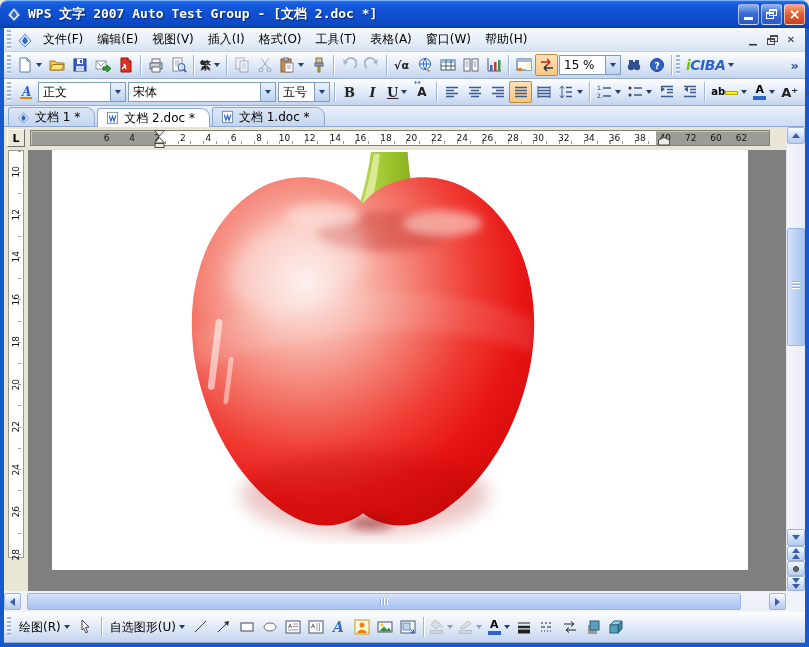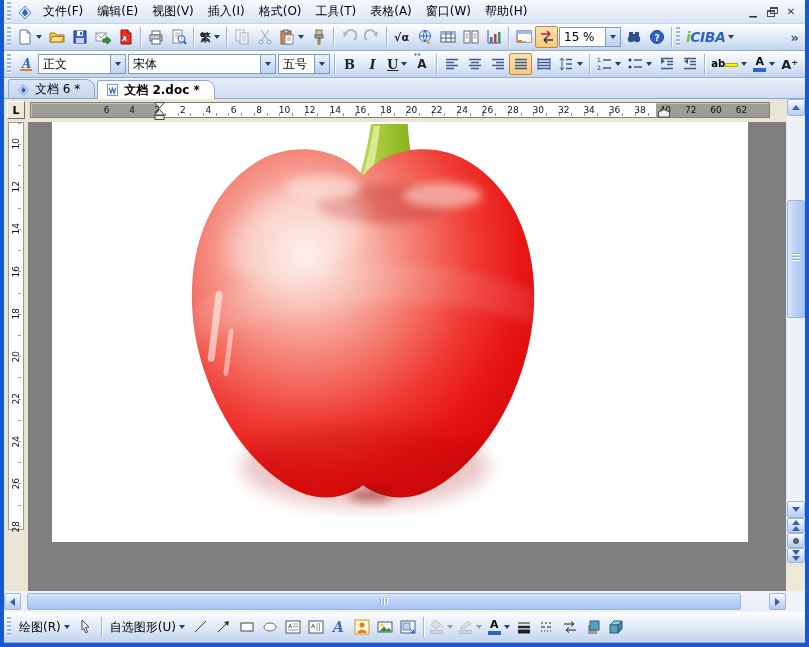--- a/index.html
+++ b/index.html
@@ -59,21 +59,21 @@
 
   .iciba { display:flex; align-items:center; font-style:italic; font-weight:bold; font-size:14px; letter-spacing:-.5px; }
   .iciba .gi { color:#7DBB2D; } .iciba .bl { color:#2E63C9; }
   .ovf { font-size:13px; font-weight:bold; color:#2F4F8F; margin-left:auto; padding:0 4px; }
 
   
   .tabbar { height:21px; flex:none; display:flex; align-items:flex-end; padding:2px 4px 0;
     background:linear-gradient(180deg,#EAF0FA,#CDDCF2); border-bottom:1px solid #8CA8D8; gap:2px; }
   .dtab { height:19px; display:flex; align-items:center; gap:5px; padding:0 14px 0 8px;
     border:1px solid #8CA8D8; border-bottom:none; border-radius:3px 9px 0 0; background:linear-gradient(180deg,#DCE7F6,#C4D6EE); }
-  .dtab.on { background:#fff; font-weight:bold; position:relative; top:1px; }
+  .dtab.on { background:#fff; font-weight:normal; position:relative; top:1px; }
   .dtab .lbl { white-space:nowrap; font-size:12px; }
 
   
   .rulerrow { height:23px; flex:none; position:relative; background:#E9E6D5; }
   .lbtn { position:absolute; left:3px; top:2px; width:18px; height:18px; background:#ECE9D8;
     border:1px solid; border-color:#fff #6F6F6F #6F6F6F #fff; display:flex; align-items:center; justify-content:center;
     font-weight:bold; font-size:11px; color:#000; }
   .rstrip { position:absolute; left:26px; top:3px; width:740px; height:16px; background:#9D9D98;
     border:1px solid #808074; box-shadow:inset 1px 1px 0 rgba(255,255,255,.4); }
   .rwhite { position:absolute; left:128px; top:0; width:497px; height:14px; background:#fff; }
@@ -134,20 +134,39 @@
   .sfield.dim { color:#A9A593; }
   .ssep { width:1px; height:14px; background:#C9C5B2; box-shadow:1px 0 0 #fff; }
 
   .micro { font-size:10px; font-weight:bold; line-height:1; }
 </style>
 </head>
 <body>
 
 <div class="window">
 
+  <div class="titlebar">
+    <svg class="ico" viewBox="0 0 16 16">
+      <path d="M2 9 L8 2 L14 9 L8 15 Z" fill="#D8E7FB" stroke="#5B8DD9"></path>
+      <path d="M5 9 L8 4.5 L11 9 L8 12.5 Z" fill="#2E63C9"></path>
+    </svg>
+    <span class="ttl">WPS 文字 2007 Auto Test Group - [文档 2.doc *]</span>
+    <span class="tbtn">
+        <span class="gl-min"></span>
+      </span>
+    <span class="tbtn">
+        <span class="gl-restore">
+          <span class="b"></span>
+          <span class="f"></span>
+        </span>
+      </span>
+    <span class="tbtn close">
+        <span>×</span>
+      </span>
+  </div>
 
   <div class="frame">
 
     <div class="menubar">
       <span class="grip"></span>
       <svg class="ico" style="margin:0 3px" viewBox="0 0 16 16">
         <path d="M2 9 L8 2 L14 9 L8 15 Z" fill="#D8E7FB" stroke="#5B8DD9"></path>
           <path d="M5 9 L8 4.5 L11 9 L8 12.5 Z" fill="#2E63C9"></path>
       </svg>
       <span style="display:contents"><span class="menu-item">文件(F)</span><span class="menu-item">编辑(E)</span><span class="menu-item">视图(V)</span><span class="menu-item">插入(I)</span><span class="menu-item">格式(O)</span><span class="menu-item">工具(T)</span><span class="menu-item">表格(A)</span><span class="menu-item">窗口(W)</span><span class="menu-item">帮助(H)</span></span>
@@ -470,28 +489,35 @@
         </span>
       <span class="ovf">»</span>
     </div>
 
     <div class="tabbar">
       <span class="dtab">
         <svg class="ico" style="width:13px;height:13px" viewBox="0 0 16 16">
             <path d="M2 9 L8 2 L14 9 L8 15 Z" fill="#D8E7FB" stroke="#5B8DD9"></path>
             <path d="M5 9 L8 4.5 L11 9 L8 12.5 Z" fill="#2E63C9"></path>
           </svg>
-        <span class="lbl">文档 6 *</span>
+        <span class="lbl">文档 1 *</span>
       </span>
       <span class="dtab on">
         <svg class="ico" style="width:13px;height:14px" viewBox="0 0 16 16">
             <rect x="2" y="1" width="12" height="14" fill="#fff" stroke="#5A7AA6"></rect>
             <path d="M4 5 l2 7 2 -6 2 6 2 -7" fill="none" stroke="#2E63C9" stroke-width="1.5"></path>
           </svg>
         <span class="lbl">文档 2.doc *</span>
+      </span>
+      <span class="dtab">
+        <svg class="ico" style="width:13px;height:14px" viewBox="0 0 16 16">
+            <rect x="2" y="1" width="12" height="14" fill="#fff" stroke="#5A7AA6"></rect>
+            <path d="M4 5 l2 7 2 -6 2 6 2 -7" fill="none" stroke="#2E63C9" stroke-width="1.5"></path>
+          </svg>
+        <span class="lbl">文档 1.doc *</span>
       </span>
     </div>
 
     <div class="rulerrow">
       <span class="lbtn">L</span>
       <div class="rstrip">
         <div class="rwhite"></div>
         <div class="rticks"></div>
         <div class="rnums">
           <span style="display:contents"><i class="rnum" style="font-style:normal">6</i><i class="rnum" style="font-style:normal">4</i><i class="rnum" style="font-style:normal">2</i></span>

